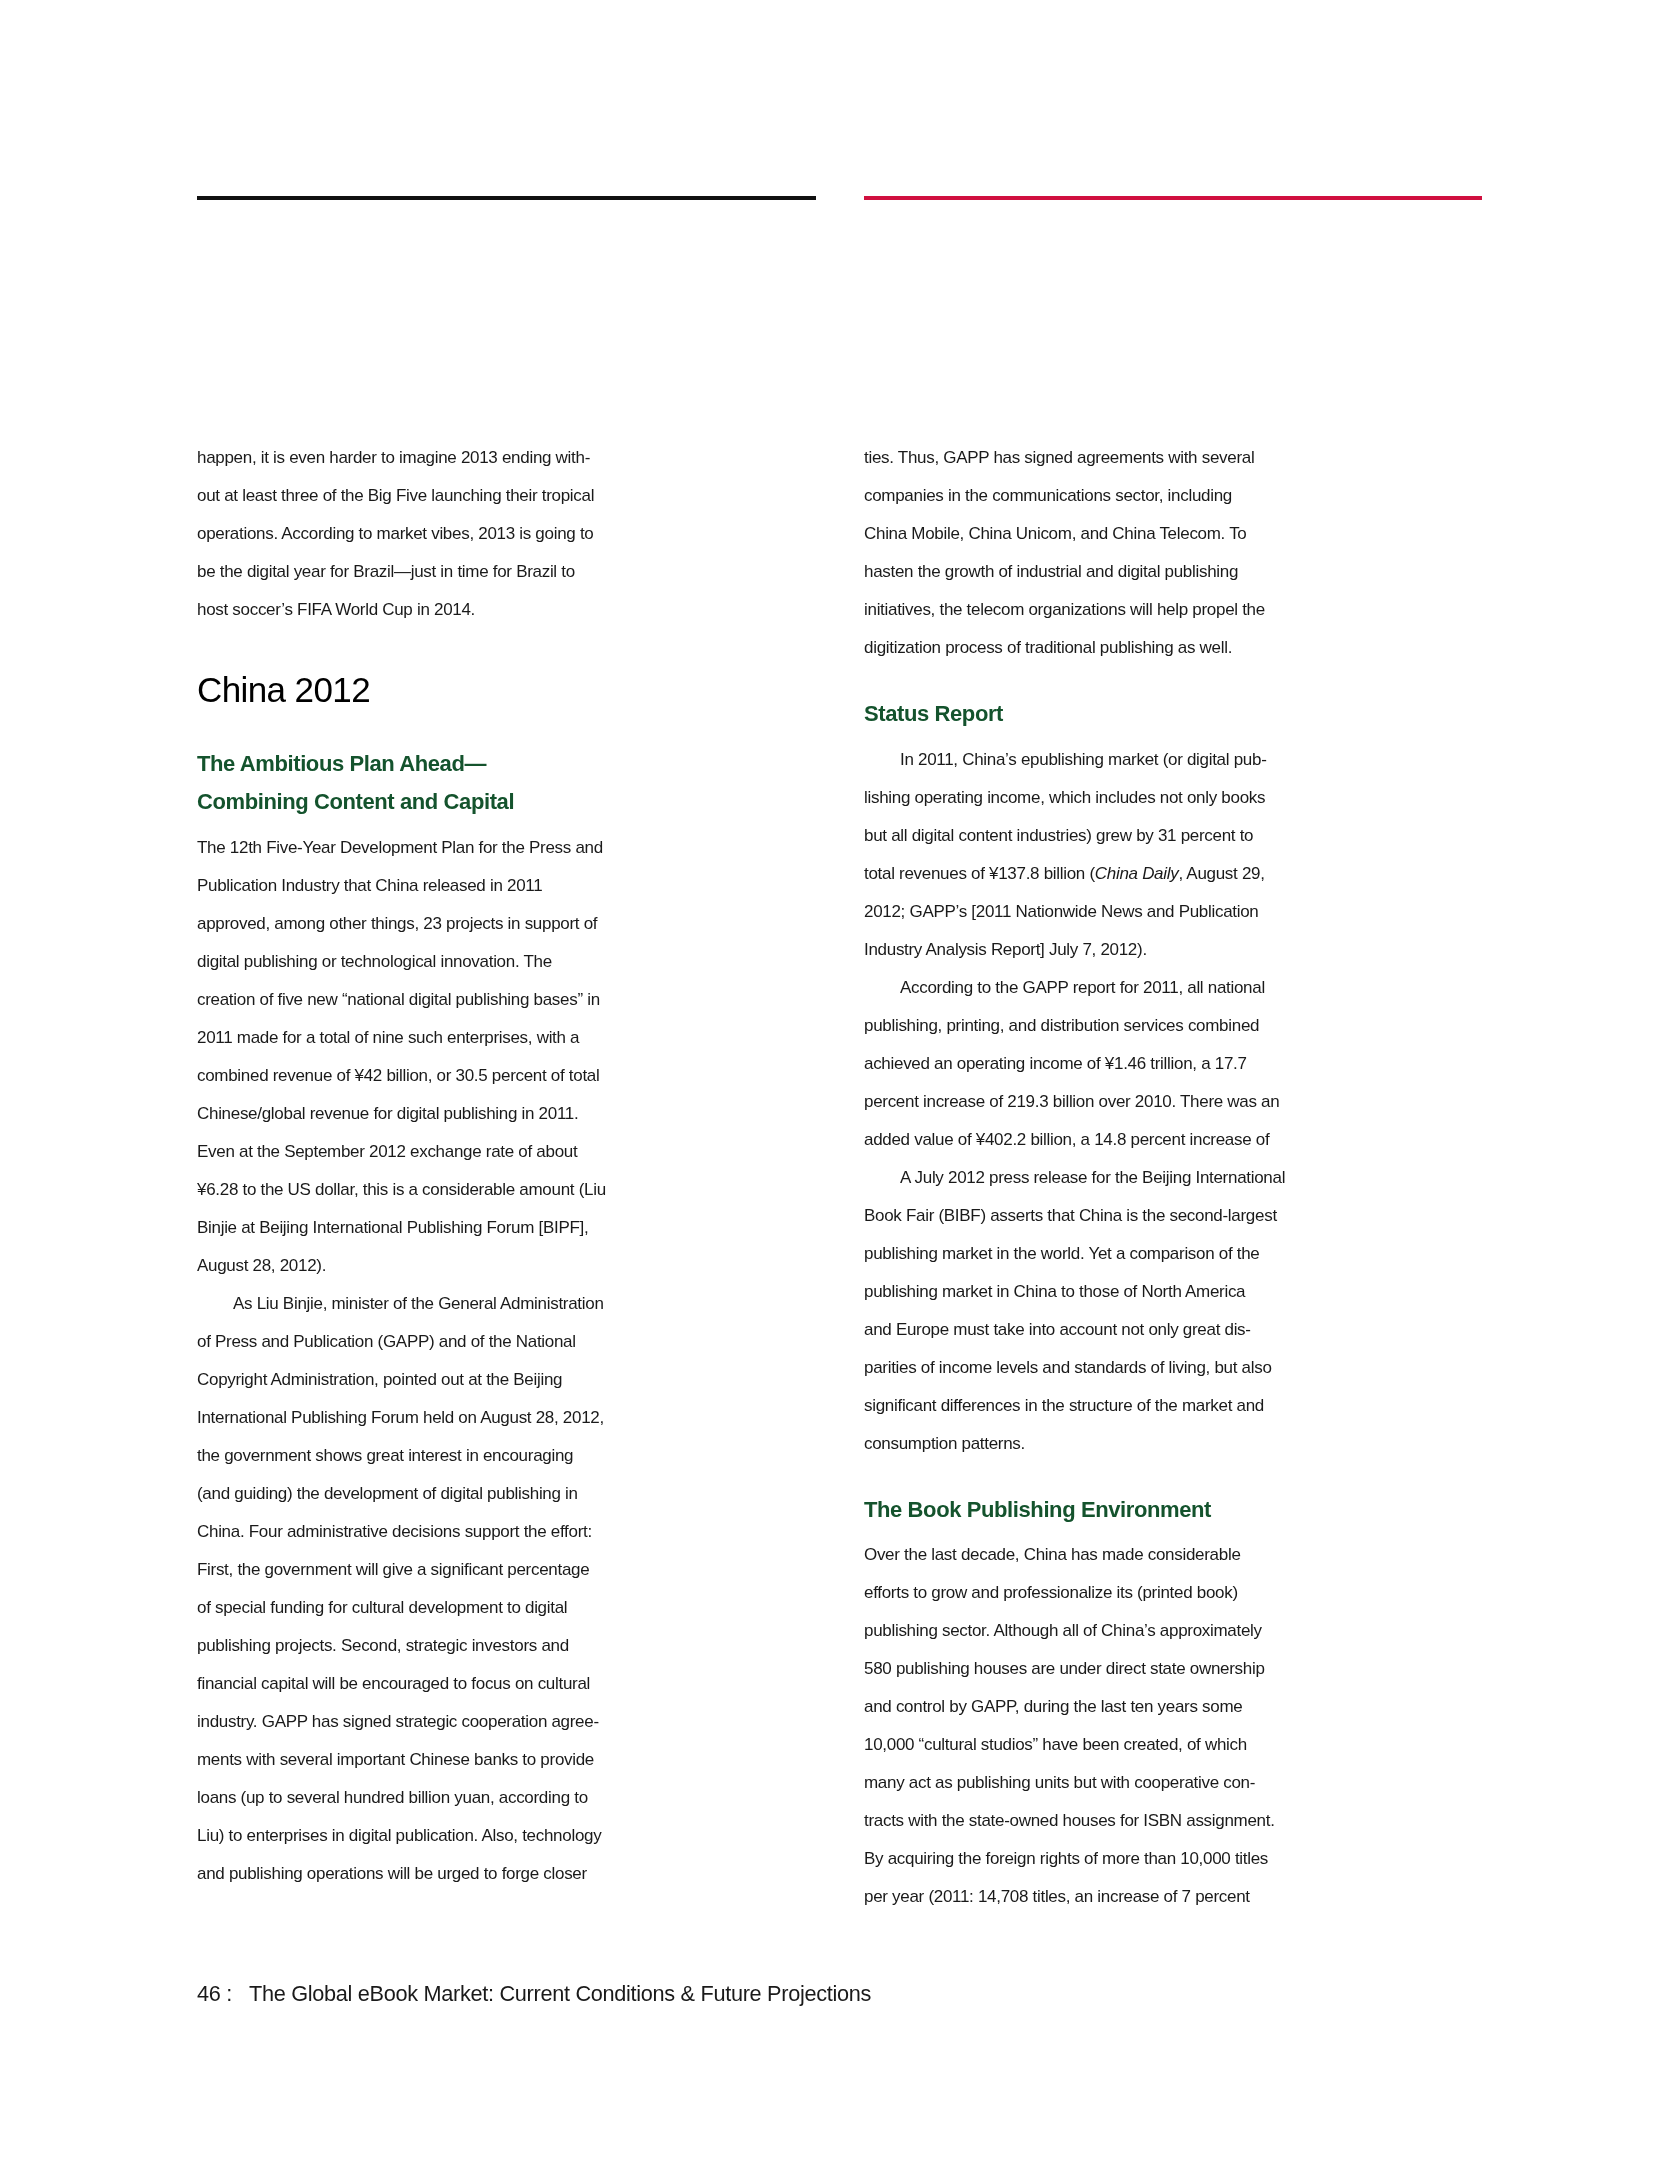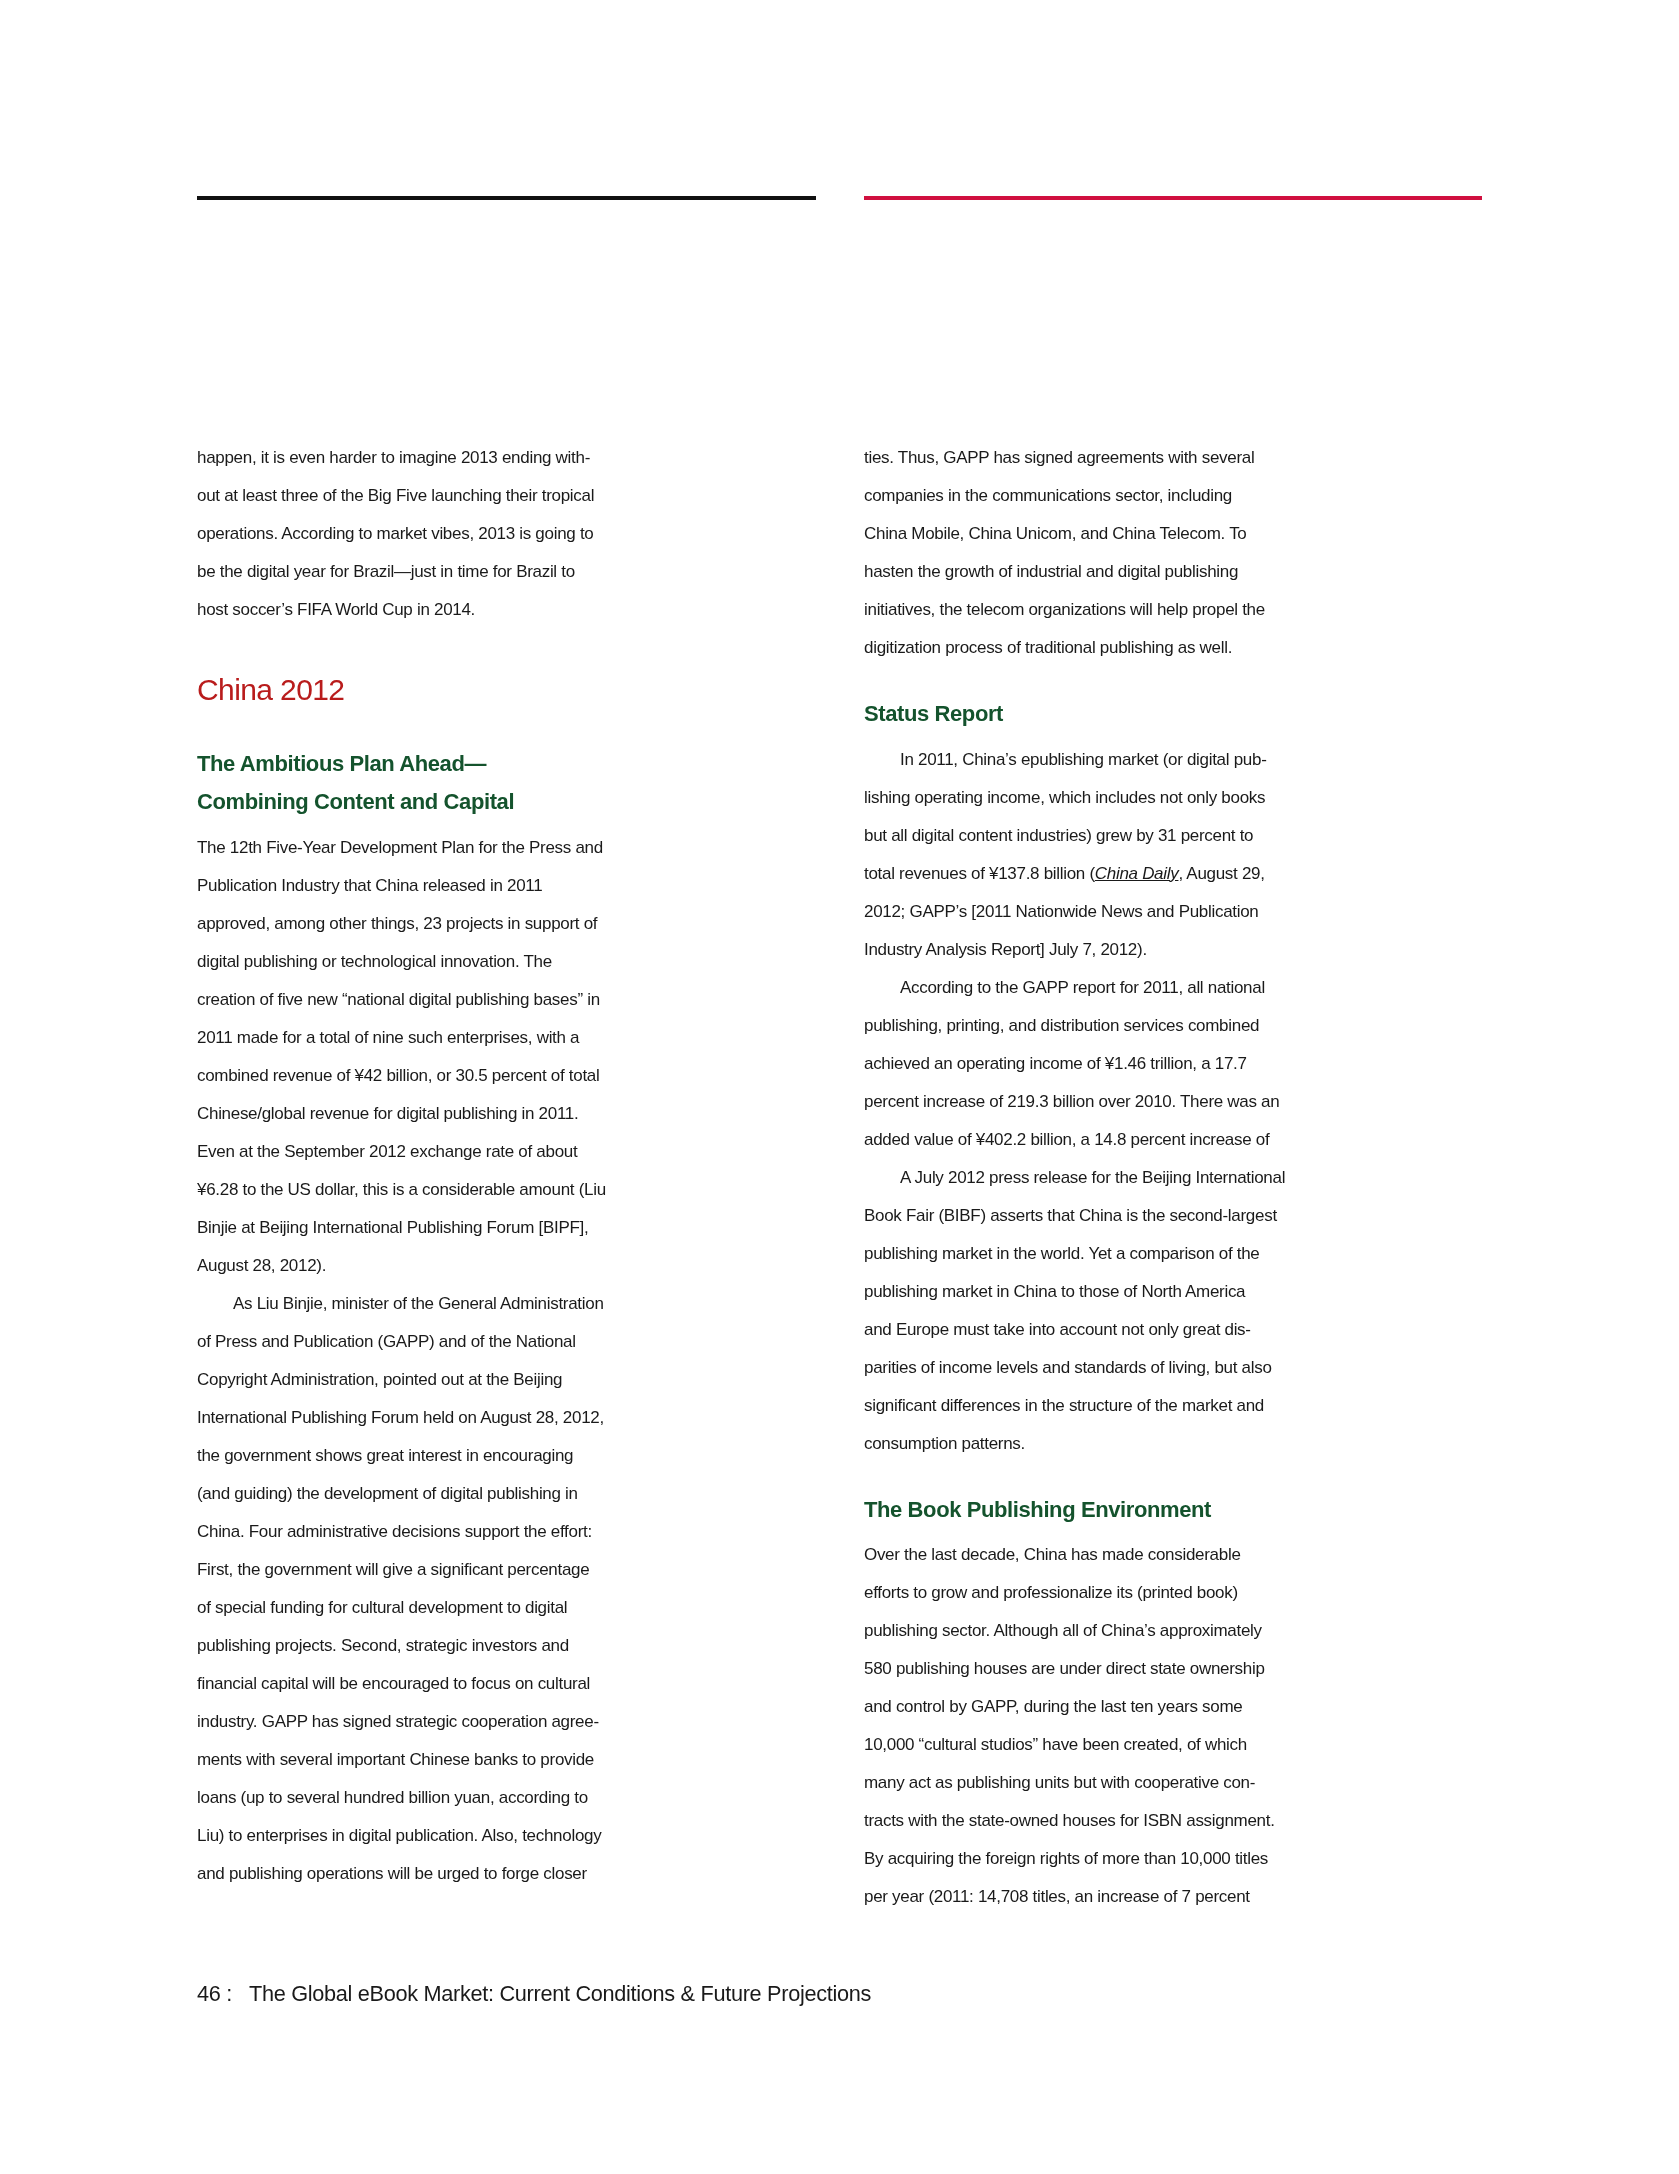--- a/index.html
+++ b/index.html
@@ -7,26 +7,26 @@
          font-family: "Liberation Sans", "DejaVu Sans", sans-serif; color: #1a1a1a; }
   .rule { position: absolute; top: 196px; height: 3.8px; }
   .rule-left { left: 197px; width: 619px; background: #111111; }
   .rule-right { left: 864px; width: 618px; background: #d0103f; }
   .col { position: absolute; top: 439px; width: 621px; }
   .col-left { left: 197px; }
   .col-right { left: 864px; }
   .p { font-size: 17px; line-height: 38px; margin: 0; letter-spacing: -0.3px; white-space: nowrap; }
   .p .ln { display: block; }
   .p.indent .ln:first-child { text-indent: 36px; }
-  .section-title { color: #b91c1c; font-size: 30px; font-weight: normal; line-height: 41px;
+  .section-title { color: #000000; font-size: 35px; font-weight: normal; line-height: 41px;
                    margin: 38px 0 0 0; letter-spacing: -0.6px; }
   .subhead { color: #14532d; font-size: 22px; font-weight: bold; line-height: 38px; margin: 0;
              letter-spacing: -0.4px; white-space: nowrap; }
   .subhead .ln { display: block; }
-  em { font-style: italic; text-decoration: underline; }
+  em { font-style: italic; }
   .footer { position: absolute; left: 197px; top: 1981px; font-size: 21.7px; color: #1a1a1a;
             letter-spacing: -0.3px; white-space: nowrap; }
   .footer .pg { display: inline-block; margin-right: 17px; }
 </style>
 </head>
 <body>
 
 <div class="rule rule-left"></div>
 <div class="rule rule-right"></div>
 

